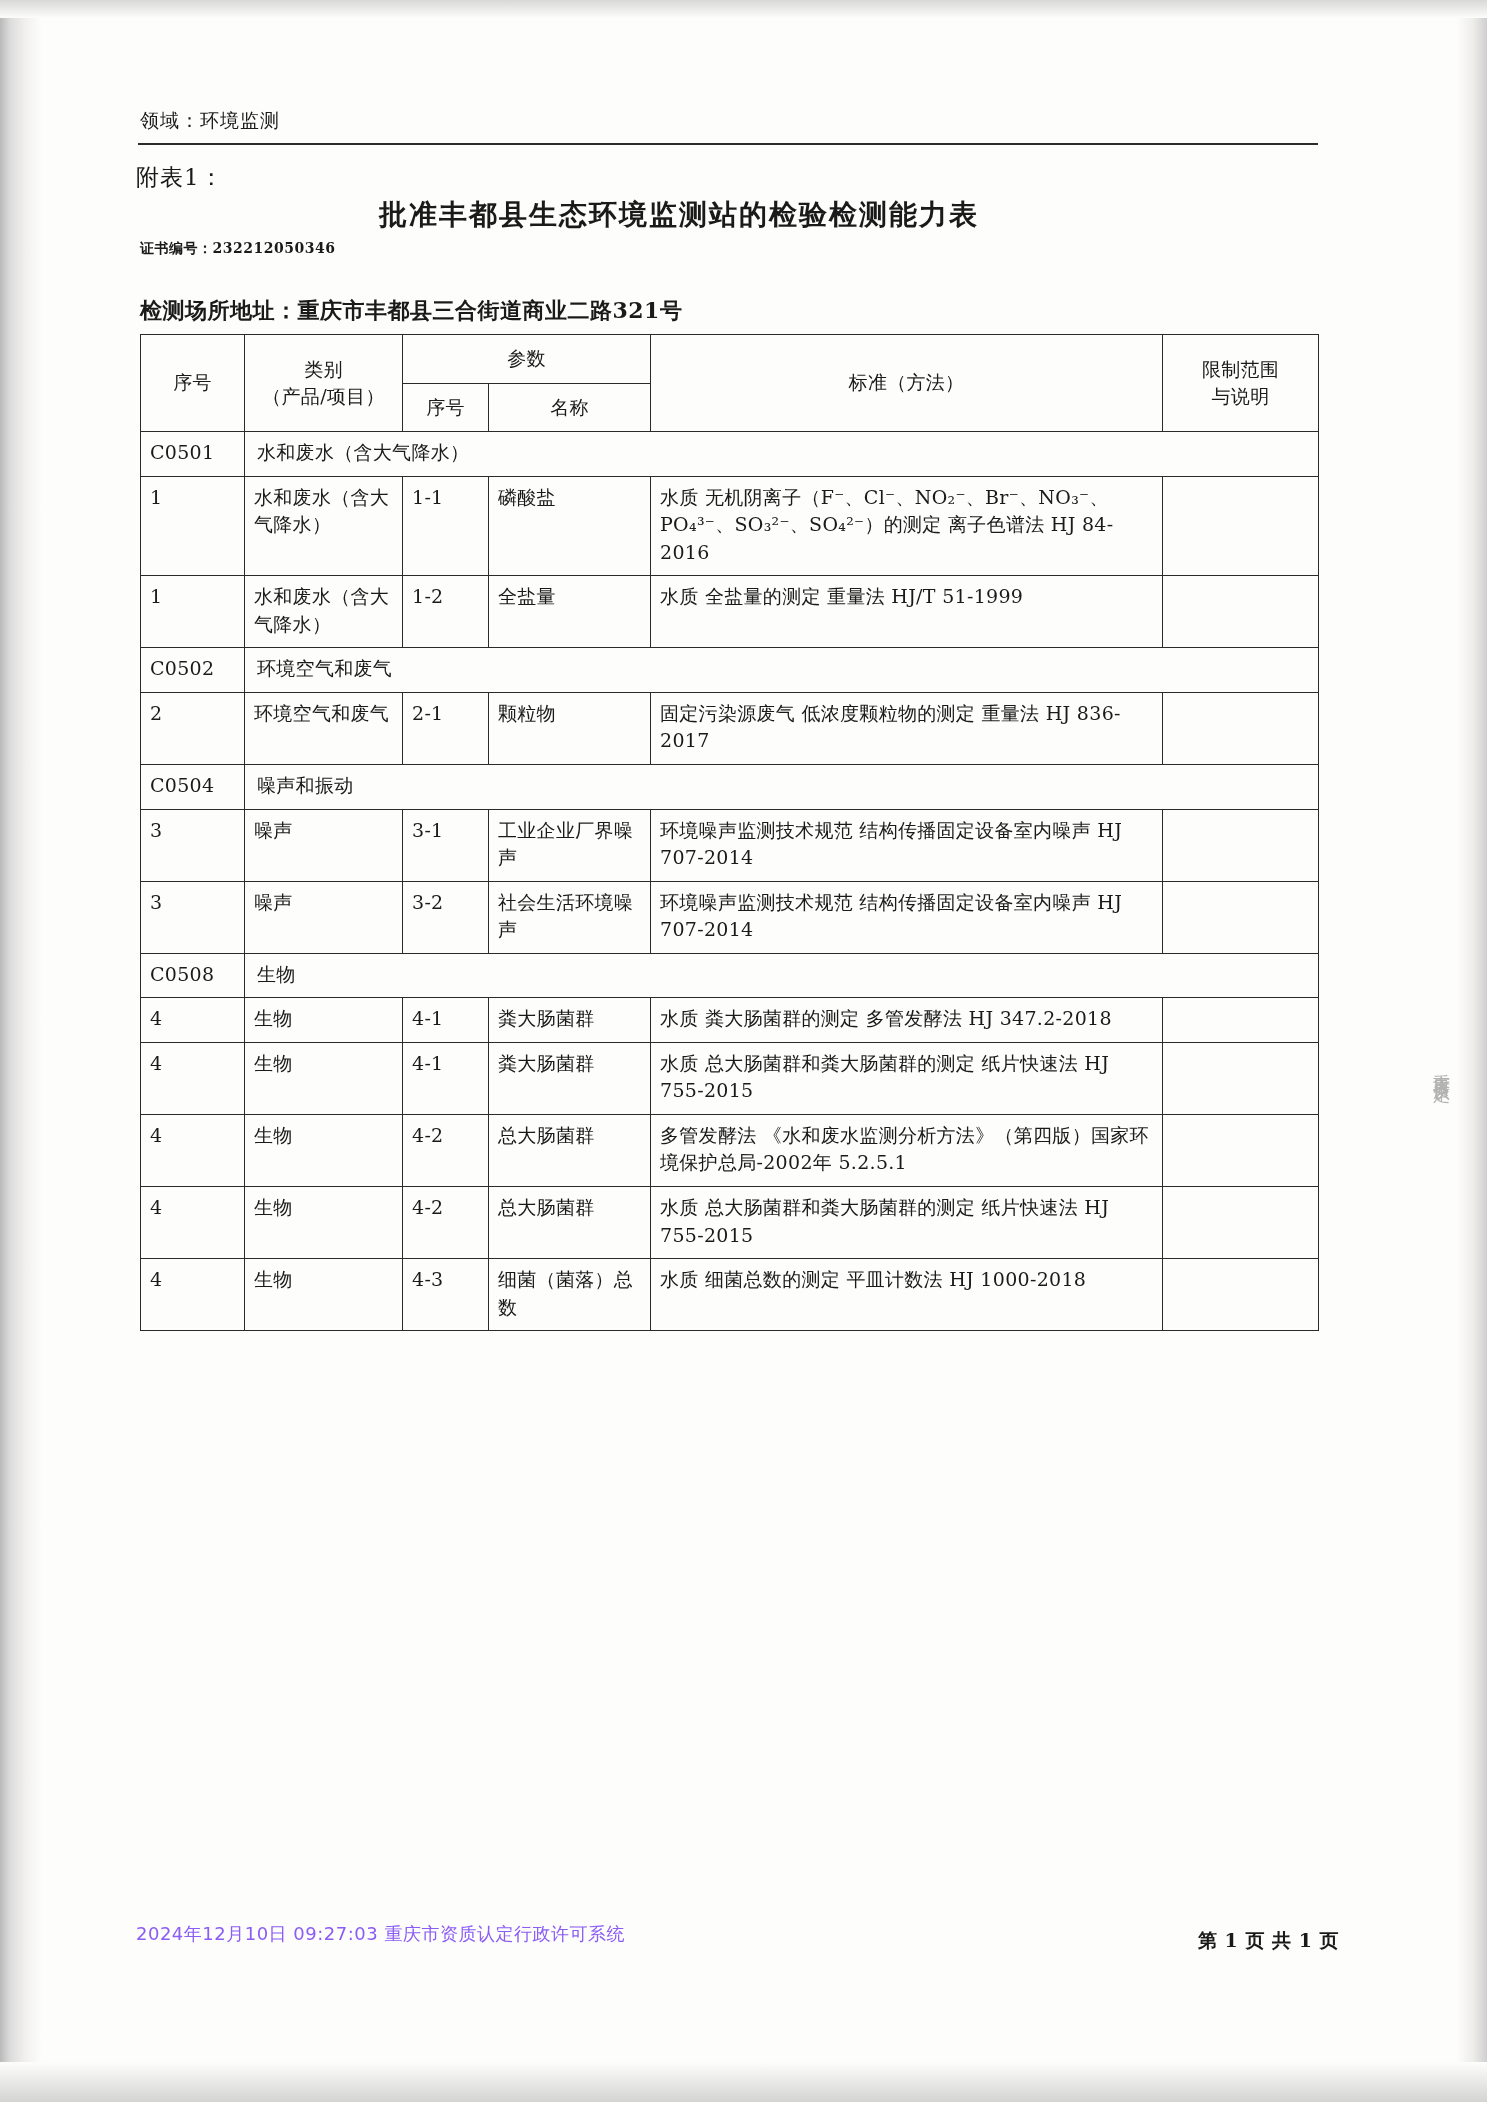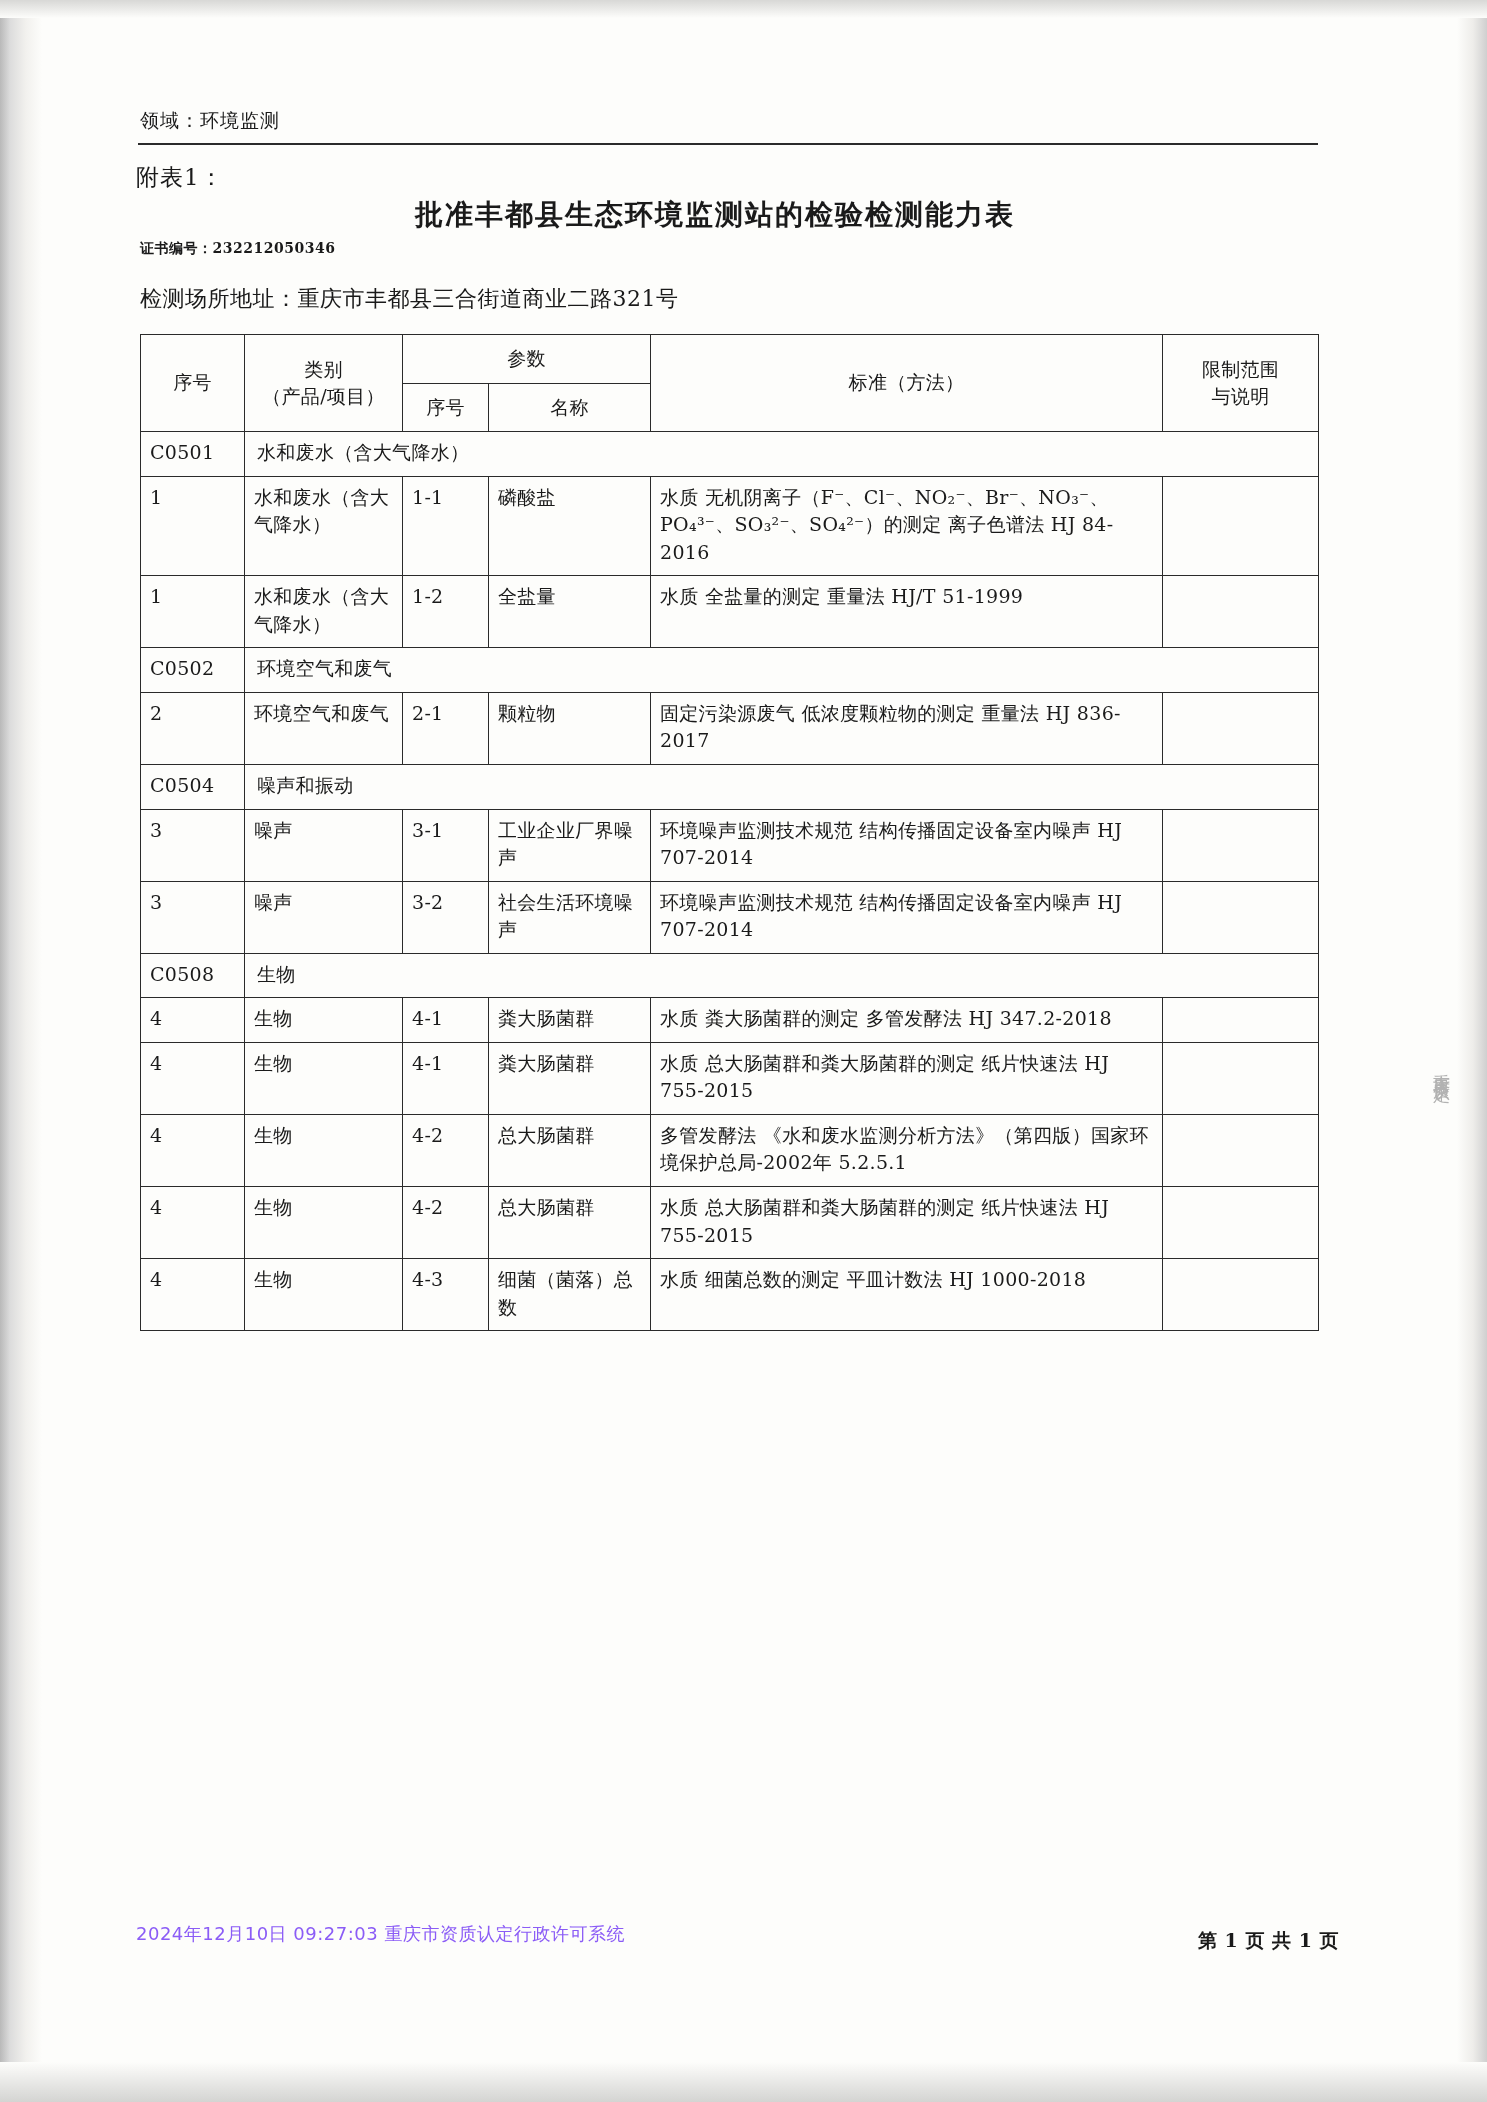--- a/index.html
+++ b/index.html
@@ -74,36 +74,35 @@
   }
   .doc-title {
     position: absolute;
     left: 0;
     top: 196px;
     width: 1358px;
     text-align: center;
     font-size: 28px;
     font-weight: bold;
     letter-spacing: 2px;
-    padding-left: 36px;
   }
   .cert-no {
     position: absolute;
     left: 140px;
     top: 240px;
     font-size: 14px;
     font-weight: bold;
     letter-spacing: 0.5px;
   }
   .site-addr {
     position: absolute;
     left: 140px;
-    top: 284px;
+    top: 296px;
     font-size: 22px;
-    font-weight: normal;
+    font-weight: bold;
     letter-spacing: 0.5px;
   }
 
   
   table.cap {
     position: absolute;
     left: 140px;
     top: 334px;
     width: 1178px;
     border-collapse: collapse;

